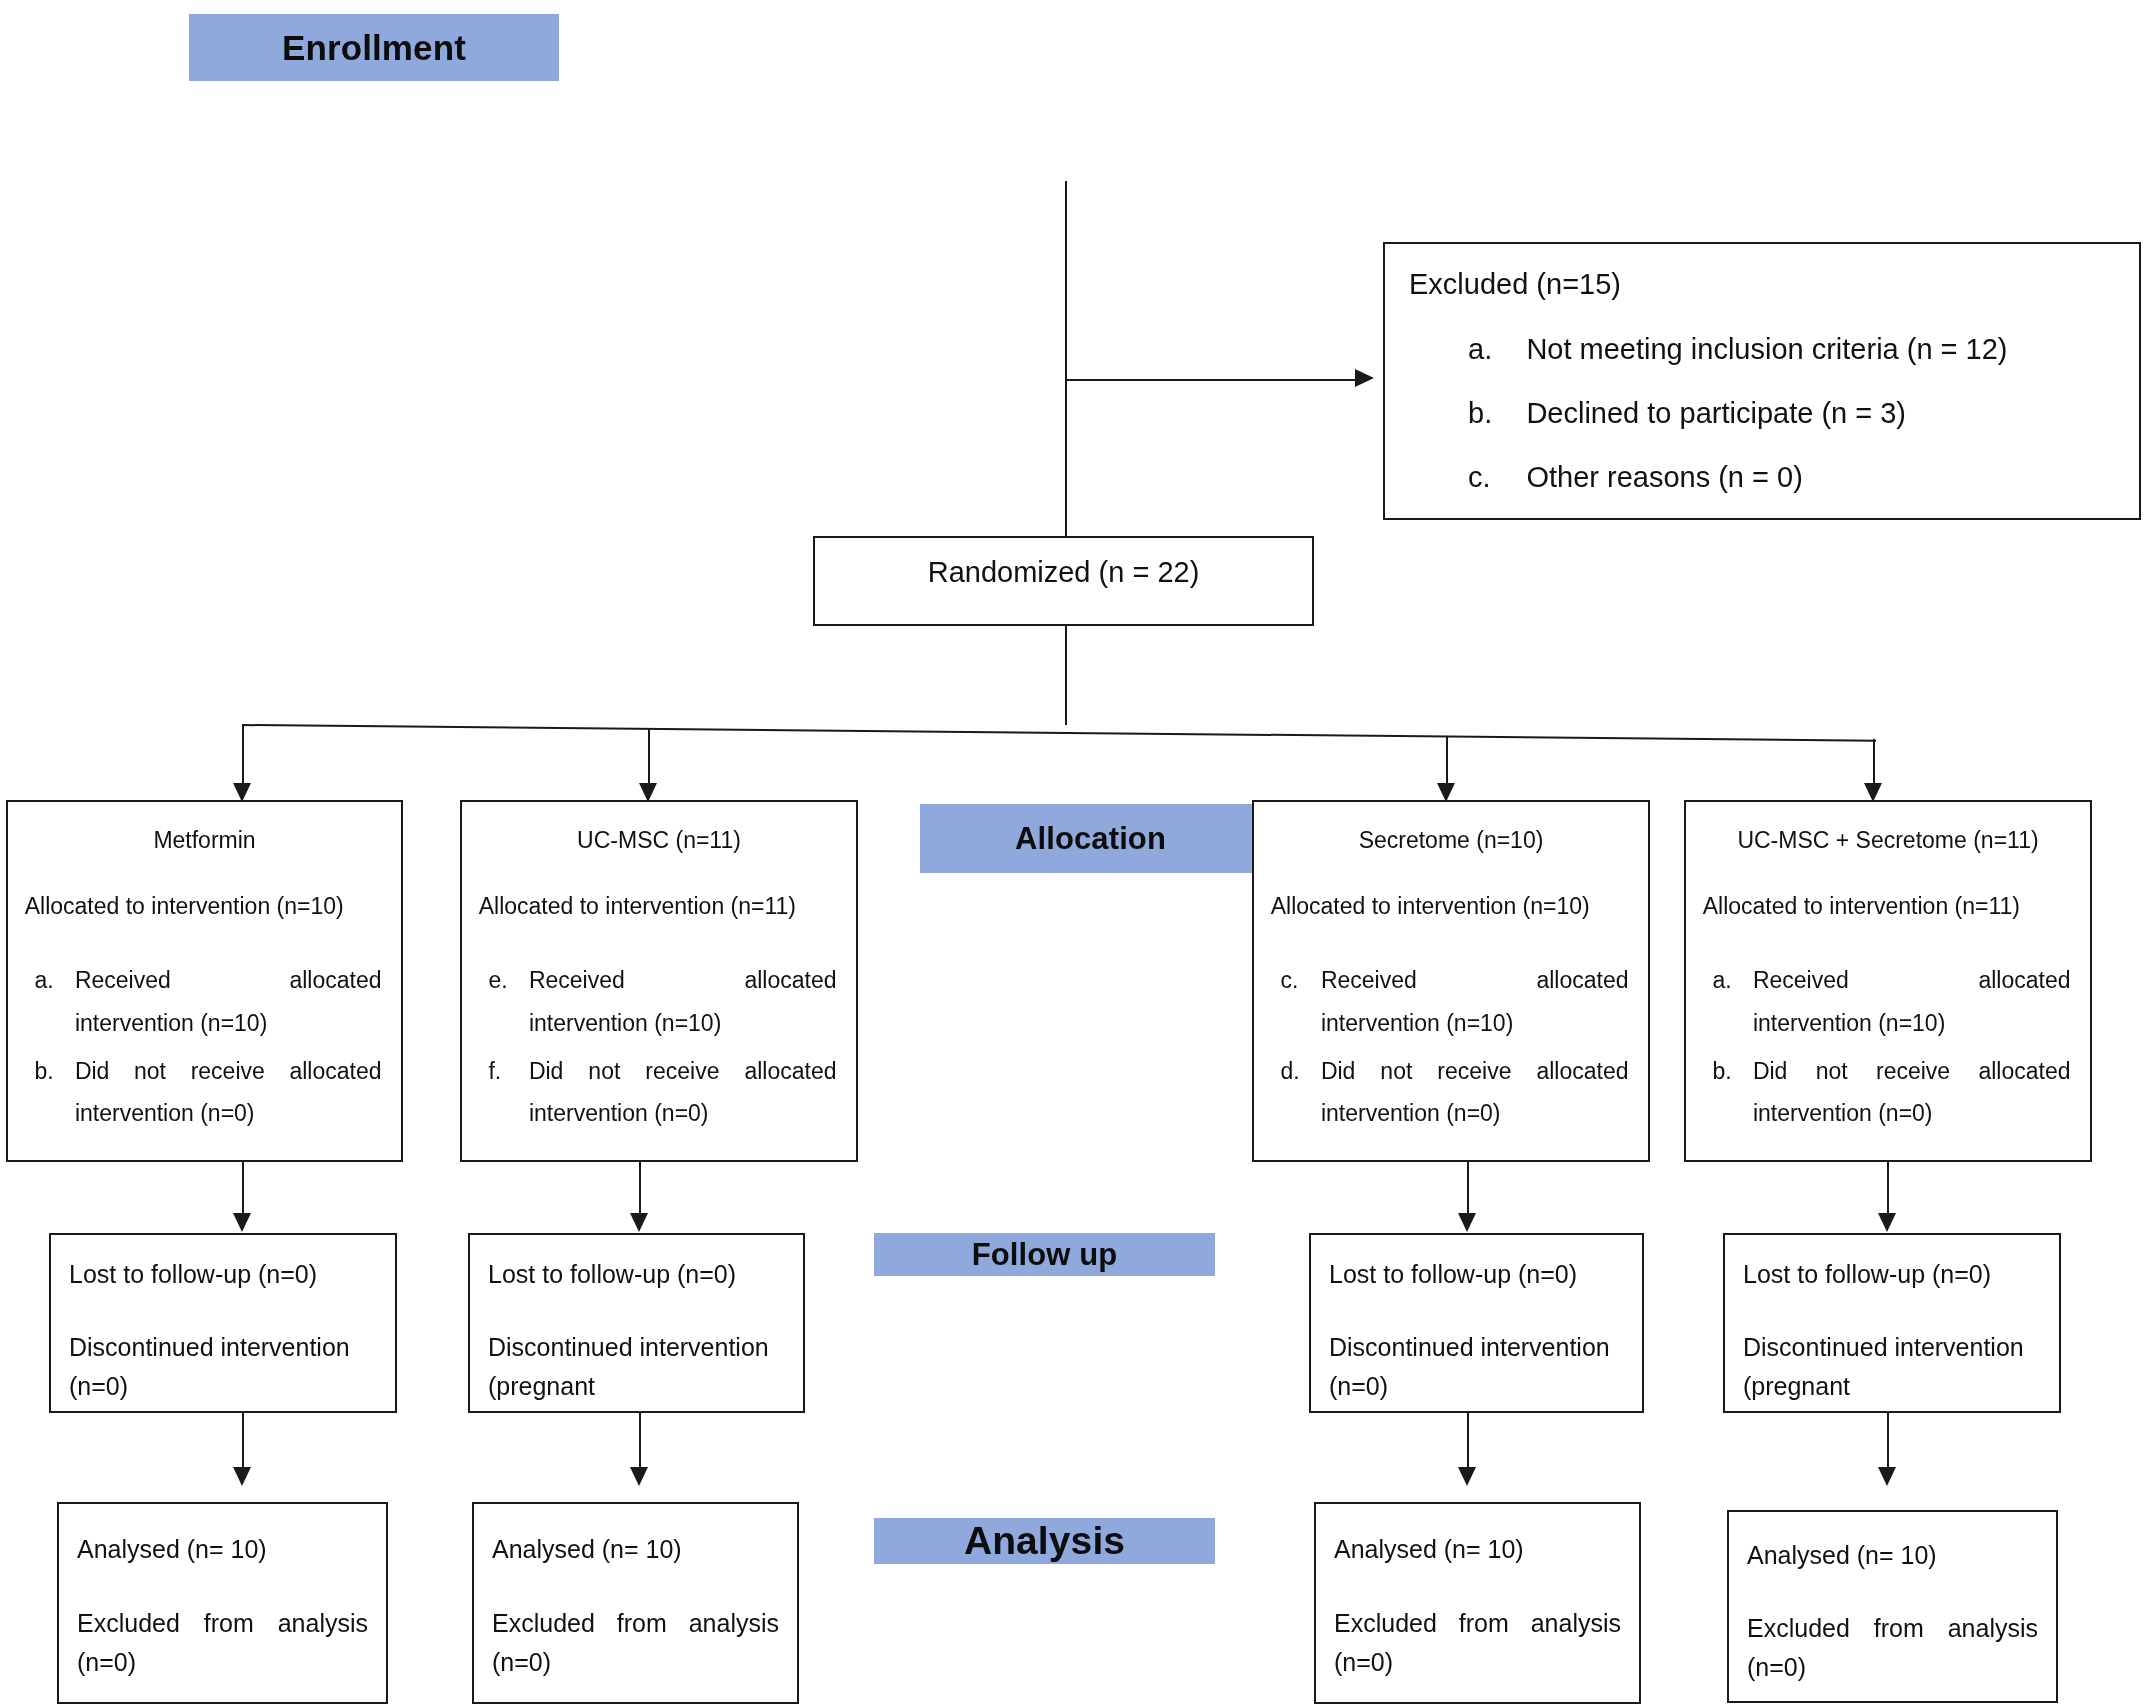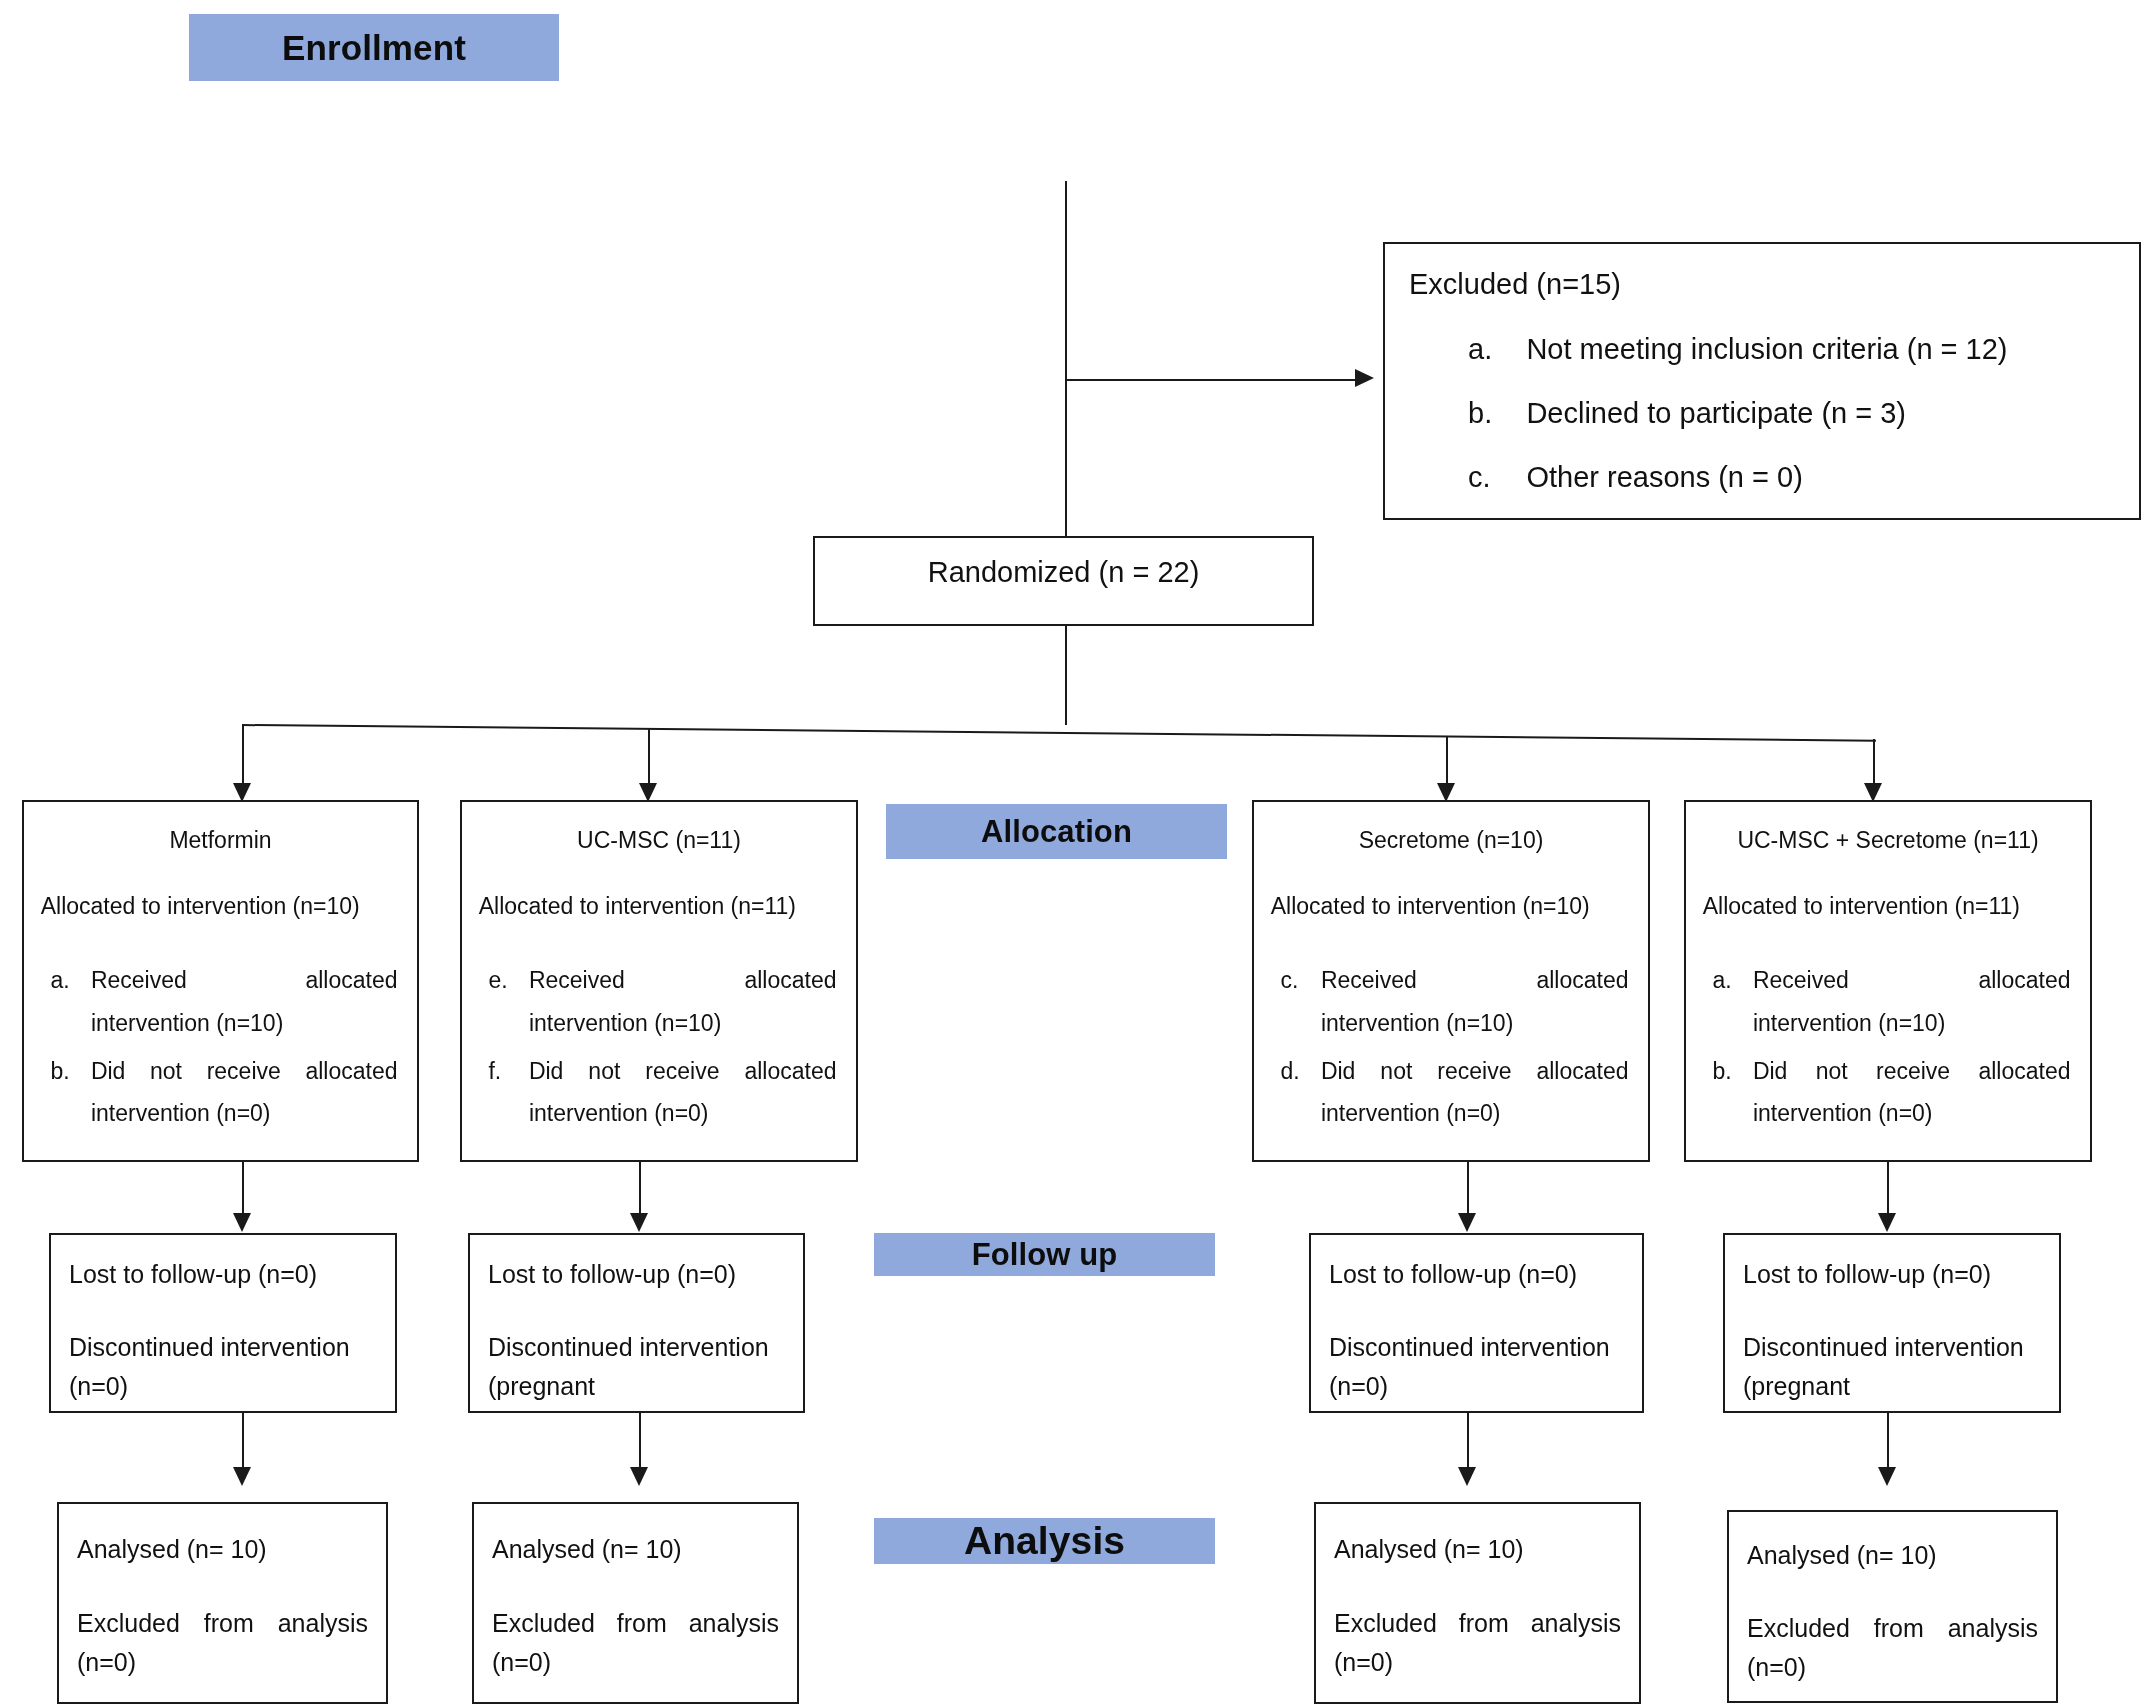--- a/index.html
+++ b/index.html
@@ -56,21 +56,21 @@
 </style>
 </head>
 <body>
 
 <div id="stage">
 
   <div class="stage-label" style="left: 189px; top: 14px; width: 370px; height: 67px; font-size: 35px; background: rgb(143, 169, 220);">
     <span>Enrollment</span>
   </div>
 
-  <div class="stage-label" style="left: 886px; top: 804px; width: 341px; height: 55px; font-size: 31px; background: rgb(143, 169, 220);">
+  <div class="stage-label" style="left: 920px; top: 804px; width: 341px; height: 69px; font-size: 31px; background: rgb(143, 169, 220);">
     <span>Allocation</span>
   </div>
 
   <div class="stage-label" style="left: 874px; top: 1233px; width: 341px; height: 43px; font-size: 31px; background: rgb(143, 169, 220);">
     <span>Follow up</span>
   </div>
 
   <div class="stage-label" style="left: 874px; top: 1518px; width: 341px; height: 46px; font-size: 39px; background: rgb(143, 169, 220);">
     <span>Analysis</span>
   </div>
@@ -112,21 +112,21 @@
 
   <div class="vline" style="left:648px;top:728px;height:58px;"></div>
   <div class="arrow-down" style="left:639px;top:783px;"></div>
 
   <div class="vline" style="left:1446px;top:736px;height:50px;"></div>
   <div class="arrow-down" style="left:1437px;top:783px;"></div>
 
   <div class="vline" style="left:1873px;top:739px;height:47px;"></div>
   <div class="arrow-down" style="left:1864px;top:783px;"></div>
 
-  <div class="box" style="left:22px;top:800px;width:397px;height:362px;">
+  <div class="box" style="left:6px;top:800px;width:397px;height:362px;">
     <div class="ctr ln" style="font-size:23px;padding:25px 11px 0 11px;">Metformin</div>
     <div class="ln" style="font-size:23px;padding:39px 11px 0 16.7px;">Allocated to intervention (n=10)</div>
     <ul class="alist" style="font-size:23px;margin-top:39px;padding-left:26.4px;padding-right:19.5px;line-height:1.85;">
       <li>
         <span class="mk">a.</span>
         <span class="tx">Received allocated intervention (n=10)</span>
       </li>
       <li>
         <span class="mk">b.</span>
         <span class="tx">Did not receive allocated intervention (n=0)</span>

